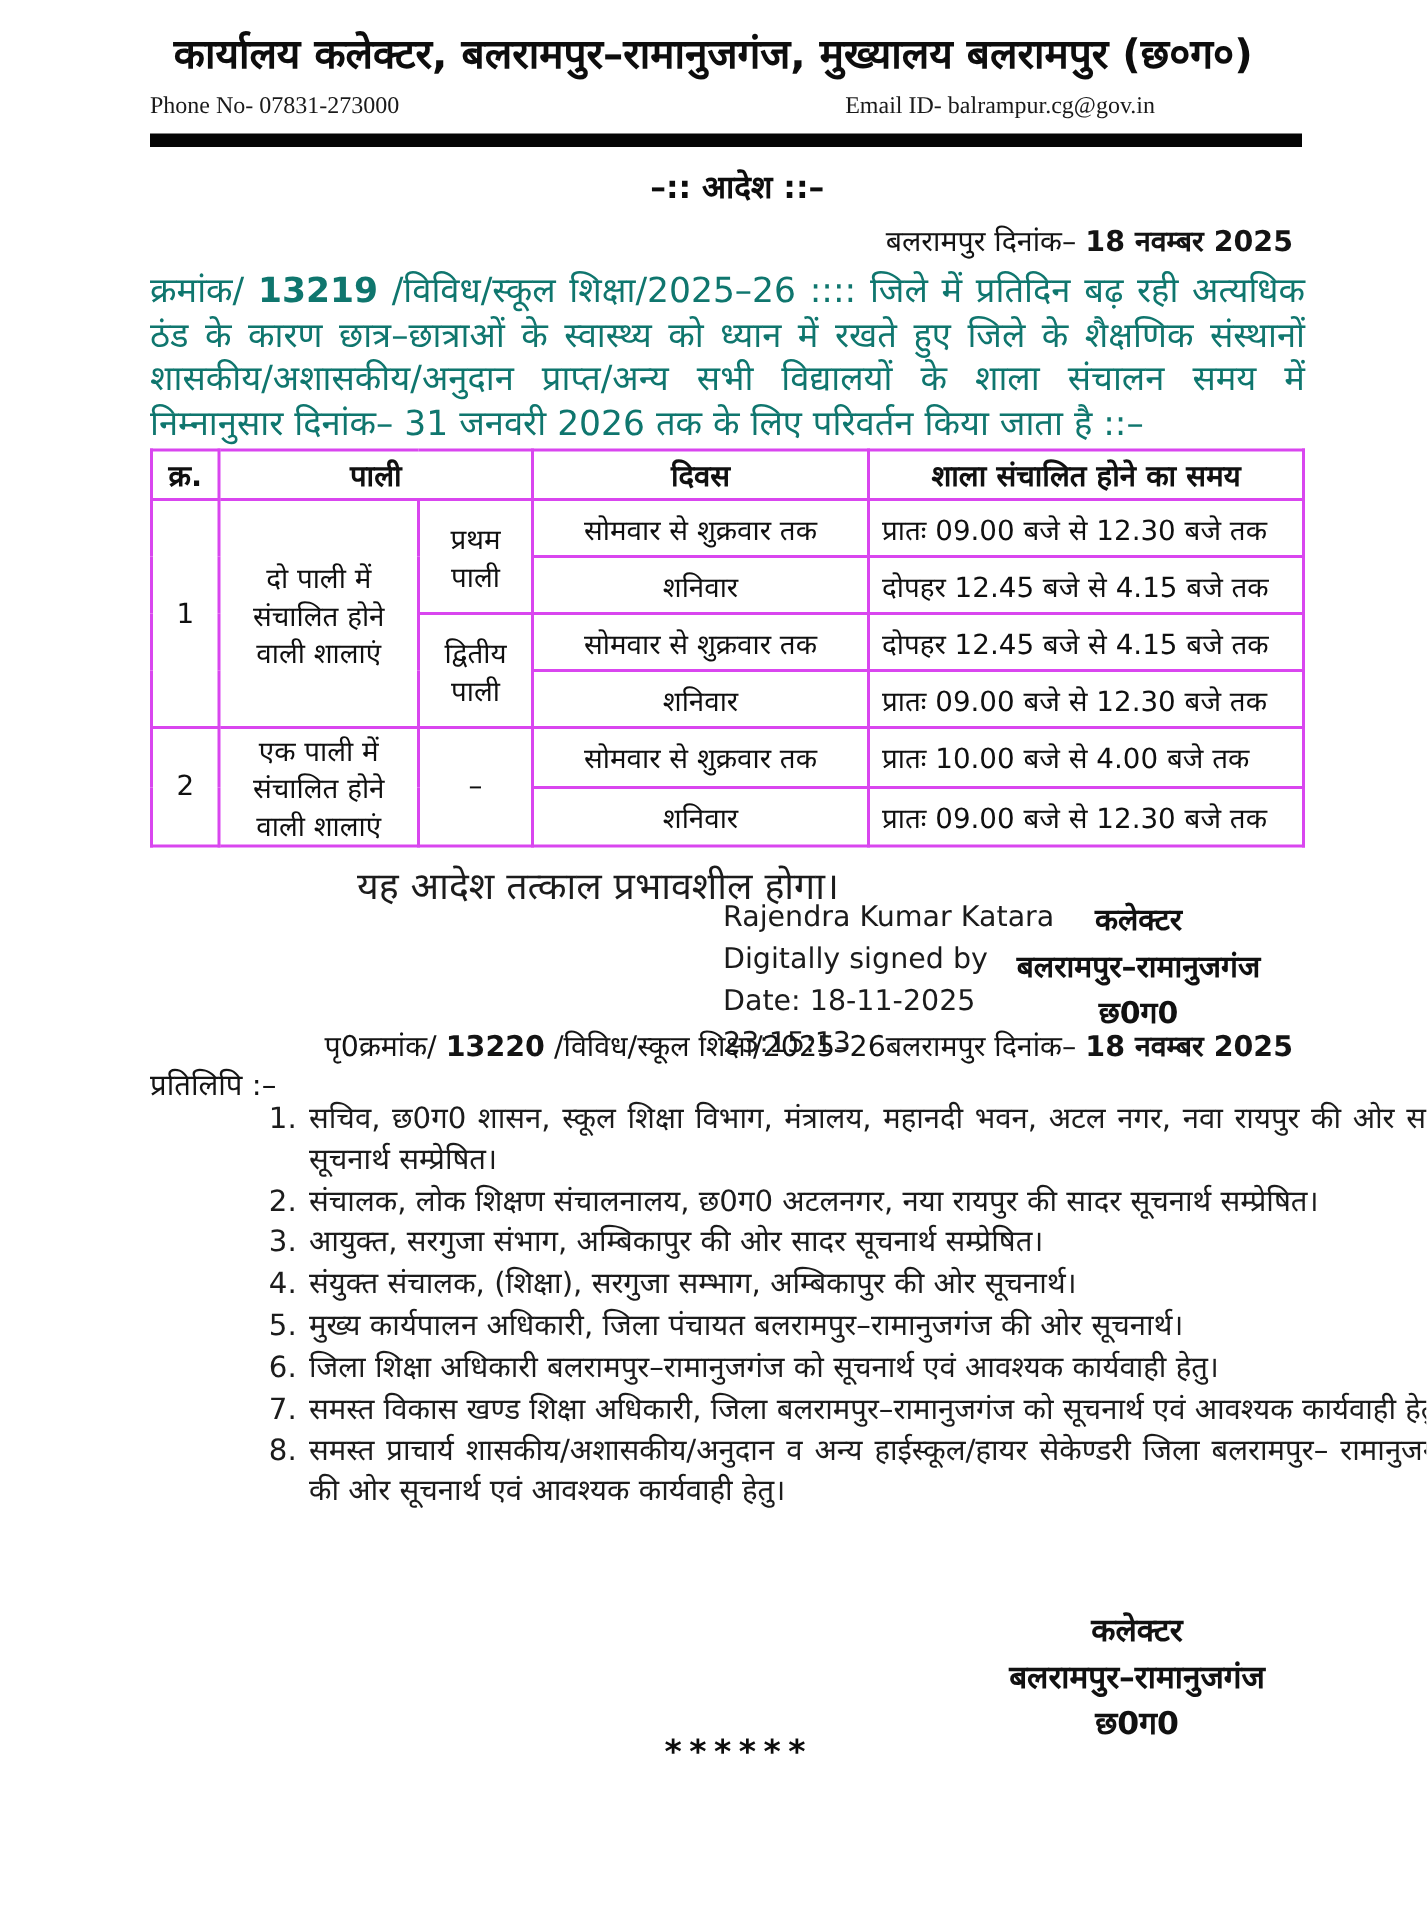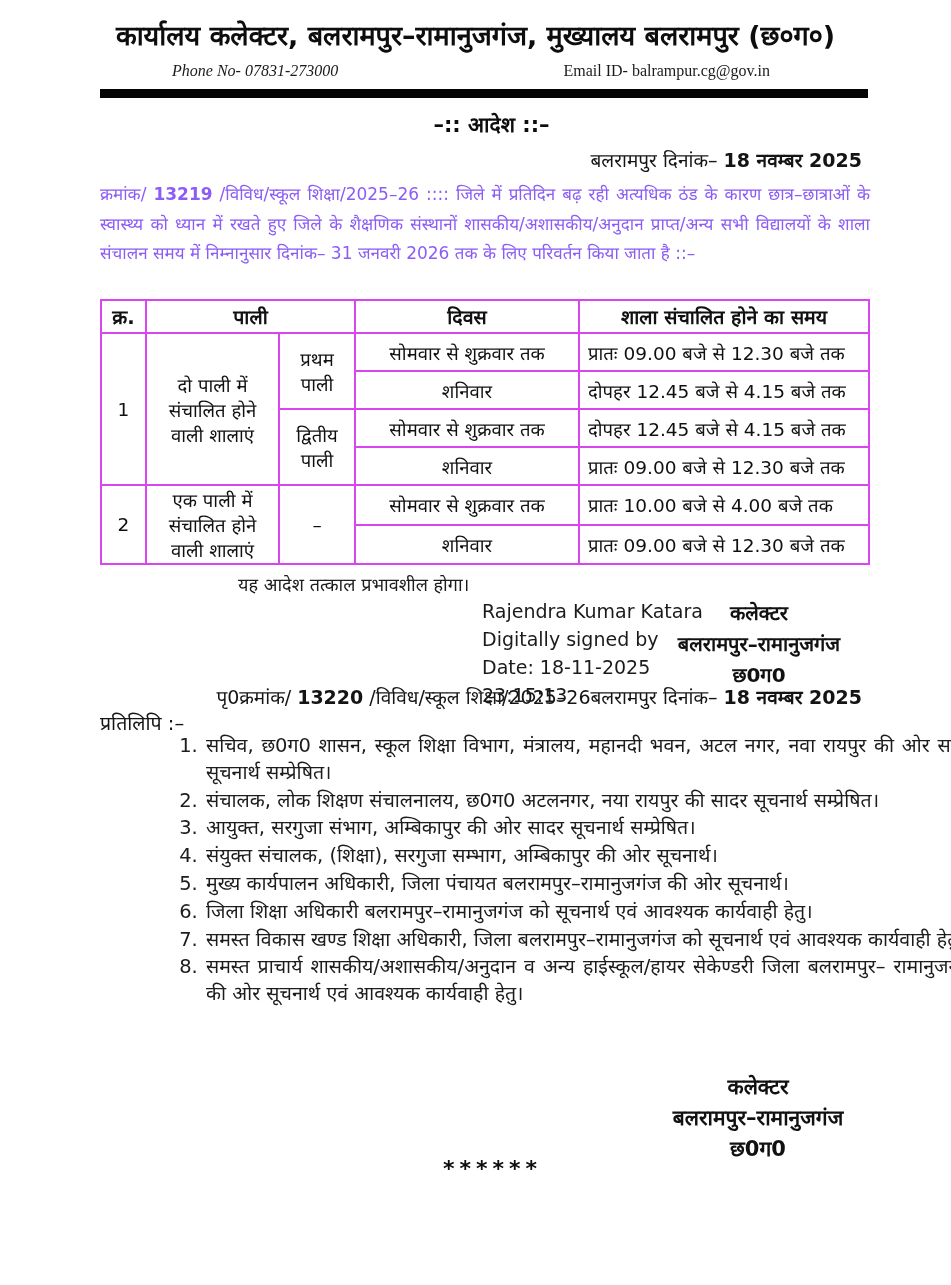--- a/index.html
+++ b/index.html
@@ -17,48 +17,48 @@
   .office-title{
     top:16px;left:0;width:951px;
     text-align:center;font-size:27px;font-weight:700;color:#0d0d0d;
     letter-spacing:0px;
   }
   .contact-row{
     top:62px;left:100px;width:770px;
     display:flex;justify-content:space-between;
     font-family:"Liberation Serif",serif;font-size:16px;color:#1a1a1a;
   }
-  .contact-row .phone{margin-left:72px;font-style:italic;}
+  .contact-row .phone{}
   .contact-row .email{margin-right:100px;}
   .rule{top:89px;left:100px;width:768px;height:9px;background:#050505;}
   
   .order-title{top:110px;left:16px;width:951px;text-align:center;font-size:21px;font-weight:700;color:#0d0d0d;}
   .date-line{top:147px;left:100px;width:762px;text-align:right;font-size:19px;}
   .date-line b,.num{font-weight:700;}
   
   .order-body{
     top:180px;left:100px;width:770px;
-    font-size:17px;line-height:29.5px;text-align:justify;color:#8b5cf6;
+    font-size:23px;line-height:29.5px;text-align:justify;color:#0f766e;
   }
   
   table.schedule{
     top:299px;left:100px;width:768px;
     border-collapse:collapse;table-layout:fixed;
     font-size:18.5px;color:#101010;
   }
   table.schedule th,table.schedule td{
     border:2px solid #d946ef;
     text-align:center;vertical-align:middle;
     padding:1px 3px;
   }
   table.schedule th{font-size:19.5px;font-weight:700;height:29px;}
   table.schedule td{height:34px;}
   table.schedule td.time{text-align:left;padding-left:8px;}
   
-  .effective-line{top:572px;left:238px;font-size:18px;color:#1c1c1c;}
+  .effective-line{top:572px;left:238px;font-size:25px;color:#1c1c1c;}
   
   .digital-sig{
     top:597px;left:482px;width:280px;
     font-size:19px;line-height:28px;color:#1b1b1b;z-index:2;
   }
   .authority{
     text-align:center;font-weight:700;font-size:20px;line-height:31px;color:#111;
   }
   .authority-top{top:598px;left:650px;width:218px;z-index:1;}
   

